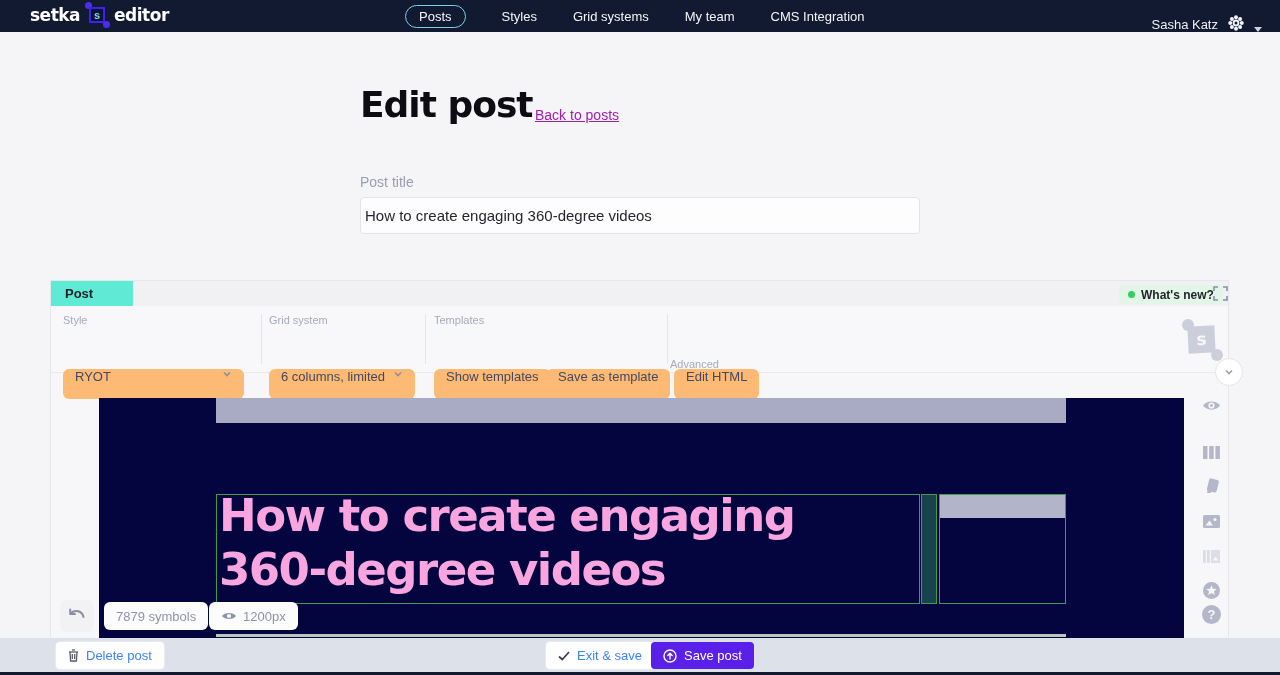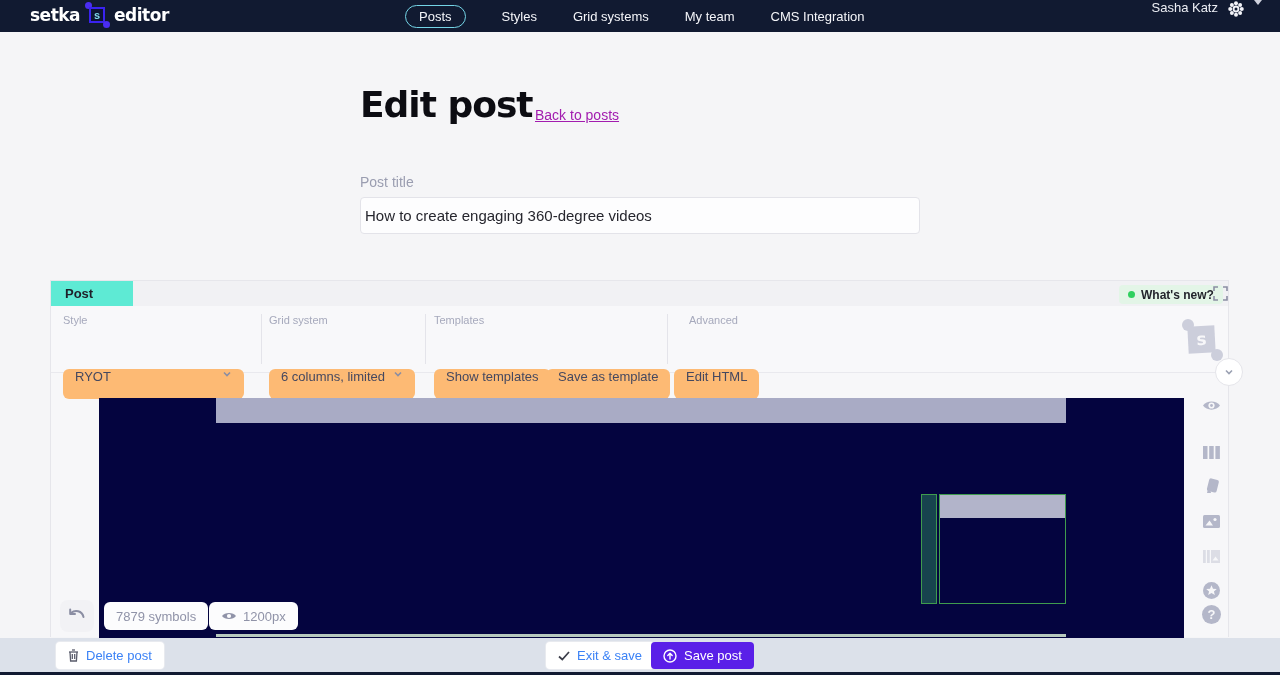--- a/index.html
+++ b/index.html
@@ -10,21 +10,21 @@
   .hdr { position:absolute; left:0; top:0; width:1280px; height:32px; background:#111a31; z-index:40; }
   .logo { position:absolute; left:30px; top:5px; display:flex; align-items:center; gap:3px; }
   .logo-txt { color:#fff; font-weight:800; font-size:17px; letter-spacing:-0.5px; font-family:"DejaVu Sans", sans-serif; }
   .logo-ic { position:relative; width:20px; height:20px; margin:0 4px; }
   .logo-ic .sq { position:absolute; left:2px; top:2px; width:16px; height:16px; background:#0d1433; border:2px solid #3a23f0; color:#7fd9ea; font-size:11px; font-weight:800; text-align:center; line-height:12px; }
   .logo-ic .d1 { position:absolute; left:-2px; top:-3px; width:7px; height:7px; border-radius:50%; background:#4b2df2; }
   .logo-ic .d2 { position:absolute; right:-3px; bottom:-3px; width:7px; height:7px; border-radius:50%; background:#4b2df2; }
   .nav { position:absolute; left:405px; top:0; height:32px; display:flex; align-items:center; gap:36px; }
   .nav-item { color:#f4f5f9; font-size:13px; cursor:pointer; white-space:nowrap; }
   .nav-item.pill { border:1.5px solid #74d4e6; border-radius:12px; padding:3px 13px; }
-  .userbox { position:absolute; right:18px; top:0; height:32px; display:flex; align-items:flex-start; gap:9px; }
+  .userbox { position:absolute; right:18px; top:0; height:32px; display:flex; align-items:flex-end; gap:9px; }
   .user-name { color:#eceef4; font-size:13px; }
   .caret { width:0; height:0; border-left:4px solid transparent; border-right:4px solid transparent; border-top:5px solid #cfd2dd; }
 
   
   .page-title { position:absolute; left:360px; top:84px; font-family:"DejaVu Sans", sans-serif; font-weight:800; font-size:36px; letter-spacing:-1px; color:#0c0c12; }
   .back-link { position:absolute; left:535px; top:107px; color:#a21caf; font-size:14px; text-decoration:underline; cursor:pointer; }
   .pt-label { position:absolute; left:360px; top:174px; font-size:14px; color:#9a9db0; }
   .pt-input { position:absolute; left:360px; top:197px; width:560px; height:37px; background:#fdfdfe; border:1px solid #e3e3e9; border-radius:4px; font-size:15px; color:#26262e; padding:0 4px; font-family:"Liberation Sans", sans-serif; }
 
   
@@ -153,37 +153,43 @@
           <path d="M2 3.5 L5 6.5 L8 3.5"></path>
         </svg>
     </div>
     <div class="tb-div" style="left:374px;"></div>
 
     <span class="tb-label" style="left:383px;">Templates</span>
     <div class="tb-ctl" style="left:495px;">Save as template</div>
     <div class="tb-ctl" style="left:383px;">Show templates</div>
     <div class="tb-div" style="left:616px;"></div>
 
-    <span class="tb-label" style="left:638px;">Advanced</span>
+    <span class="tb-label" style="left:619px;margin-top:44px;">Advanced</span>
     <div class="tb-ctl" style="left:623px;">Edit HTML</div>
   </div>
 
   <div class="watermark">
     <span class="wm-d1"></span>
     <span class="wm-sq">s</span>
     <span class="wm-d2"></span>
   </div>
   <div class="collapse-btn">
     <svg width="12" height="12" viewBox="0 0 12 12" fill="none" stroke="#9aa0b2" stroke-width="1.6">
         <path d="M3 4.5 L6 7.5 L9 4.5"></path>
       </svg>
   </div>
 
   <div class="canvas">
     <div class="c-graybar"></div>
+    <div class="c-titleblock">
+      <div class="c-heading">
+        <div>How to create engaging</div>
+        <div>360-degree videos</div>
+      </div>
+    </div>
     <div class="c-gutter"></div>
     <div class="c-sidebox">
       <div class="c-sidebar-gray"></div>
     </div>
     <div class="c-bottomline"></div>
   </div>
 </div>
 
 <div class="undo-btn">
   <svg width="20" height="16" viewBox="0 0 20 16" fill="none" stroke="#8b8ea3" stroke-width="2">

